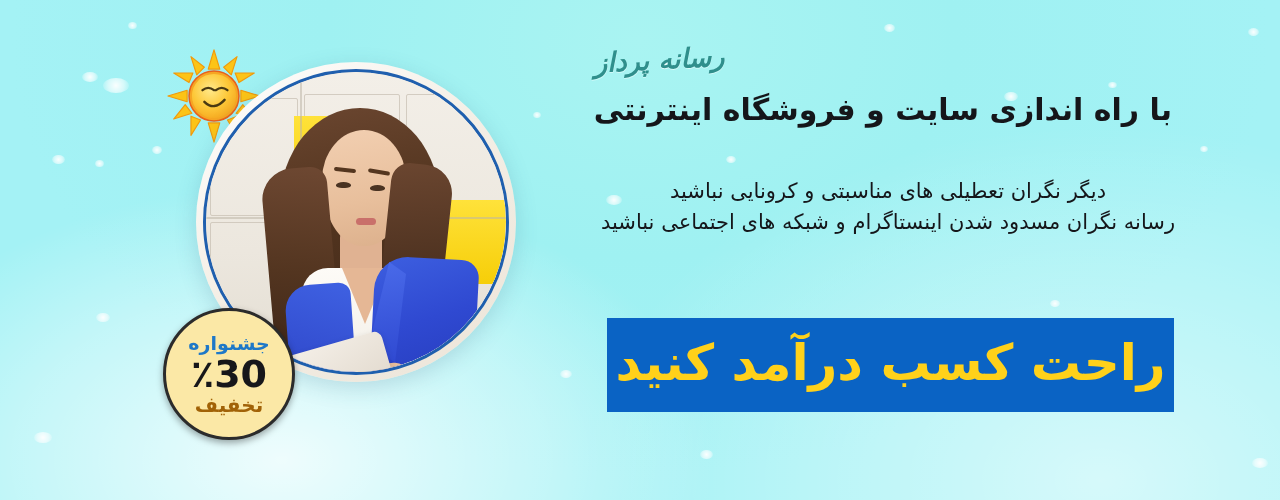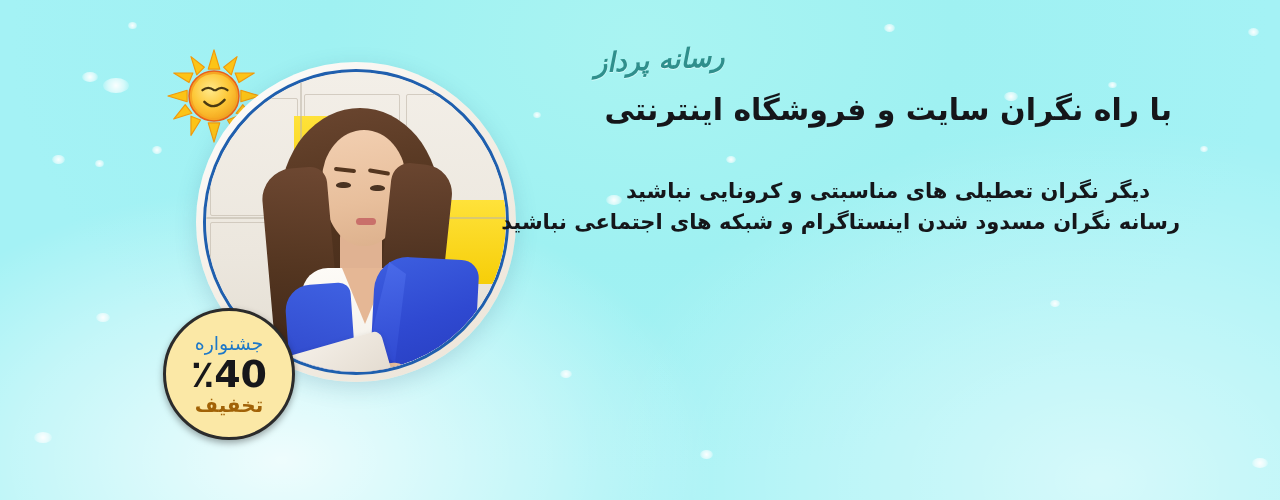--- a/index.html
+++ b/index.html
@@ -216,21 +216,21 @@
     box-shadow: 0 3px 7px rgba(0,0,0,0.35);
     display: flex;
     flex-direction: column;
     align-items: center;
     justify-content: center;
     line-height: 1;
     text-align: center;
   }
   .badge-top {
     font-size: 19px;
-    font-weight: normal;
+    font-weight: bold;
     color: #1e78c8;
     margin-bottom: 1px;
   }
   .badge-mid {
     font-size: 38px;
     font-weight: bold;
     color: #17171a;
     letter-spacing: -1px;
     margin: 1px 0 2px;
   }
@@ -270,21 +270,21 @@
 
   .sub-lines {
     position: absolute;
     left: 596px;
     right: 100px;
     top: 176px;
     text-align: center;
   }
   .sub-line {
     font-size: 21px;
-    font-weight: bold;
+    font-weight: normal;
     color: #15161a;
     line-height: 1.48;
     white-space: nowrap;
   }
 
   .cta {
     position: absolute;
     left: 607px;
     top: 318px;
     width: 567px;
@@ -399,27 +399,30 @@
           <div class="arm" style="left:84px;  top:300px; width:44px; height:26px; transform:rotate(-14deg);"></div>
           <div class="arm" style="left:150px; top:292px; width:52px; height:26px; transform:rotate(-6deg);"></div>
           <div class="tablet"></div>
         </div>
       </div>
     </div>
   </div>
 
   <div class="badge">
     <div class="badge-top">جشنواره</div>
-    <div class="badge-mid">٪40</div>
+    <div class="badge-mid">٪30</div>
     <div class="badge-bottom">تخفیف</div>
   </div>
 
   <div class="brand-logo">رسانه پرداز</div>
 
-  <div class="headline">با راه نگران سایت و فروشگاه اینترنتی</div>
+  <div class="headline">با راه اندازی سایت و فروشگاه اینترنتی</div>
 
   <div class="sub-lines">
     <div class="sub-line">دیگر نگران تعطیلی های مناسبتی و کرونایی نباشید</div>
     <div class="sub-line">رسانه نگران مسدود شدن اینستاگرام و شبکه های اجتماعی نباشید</div>
   </div>
 
+  <div class="cta">
+    <span class="cta-label">راحت کسب درآمد کنید</span>
+  </div>
 
 </div>
 
 </body></html>

